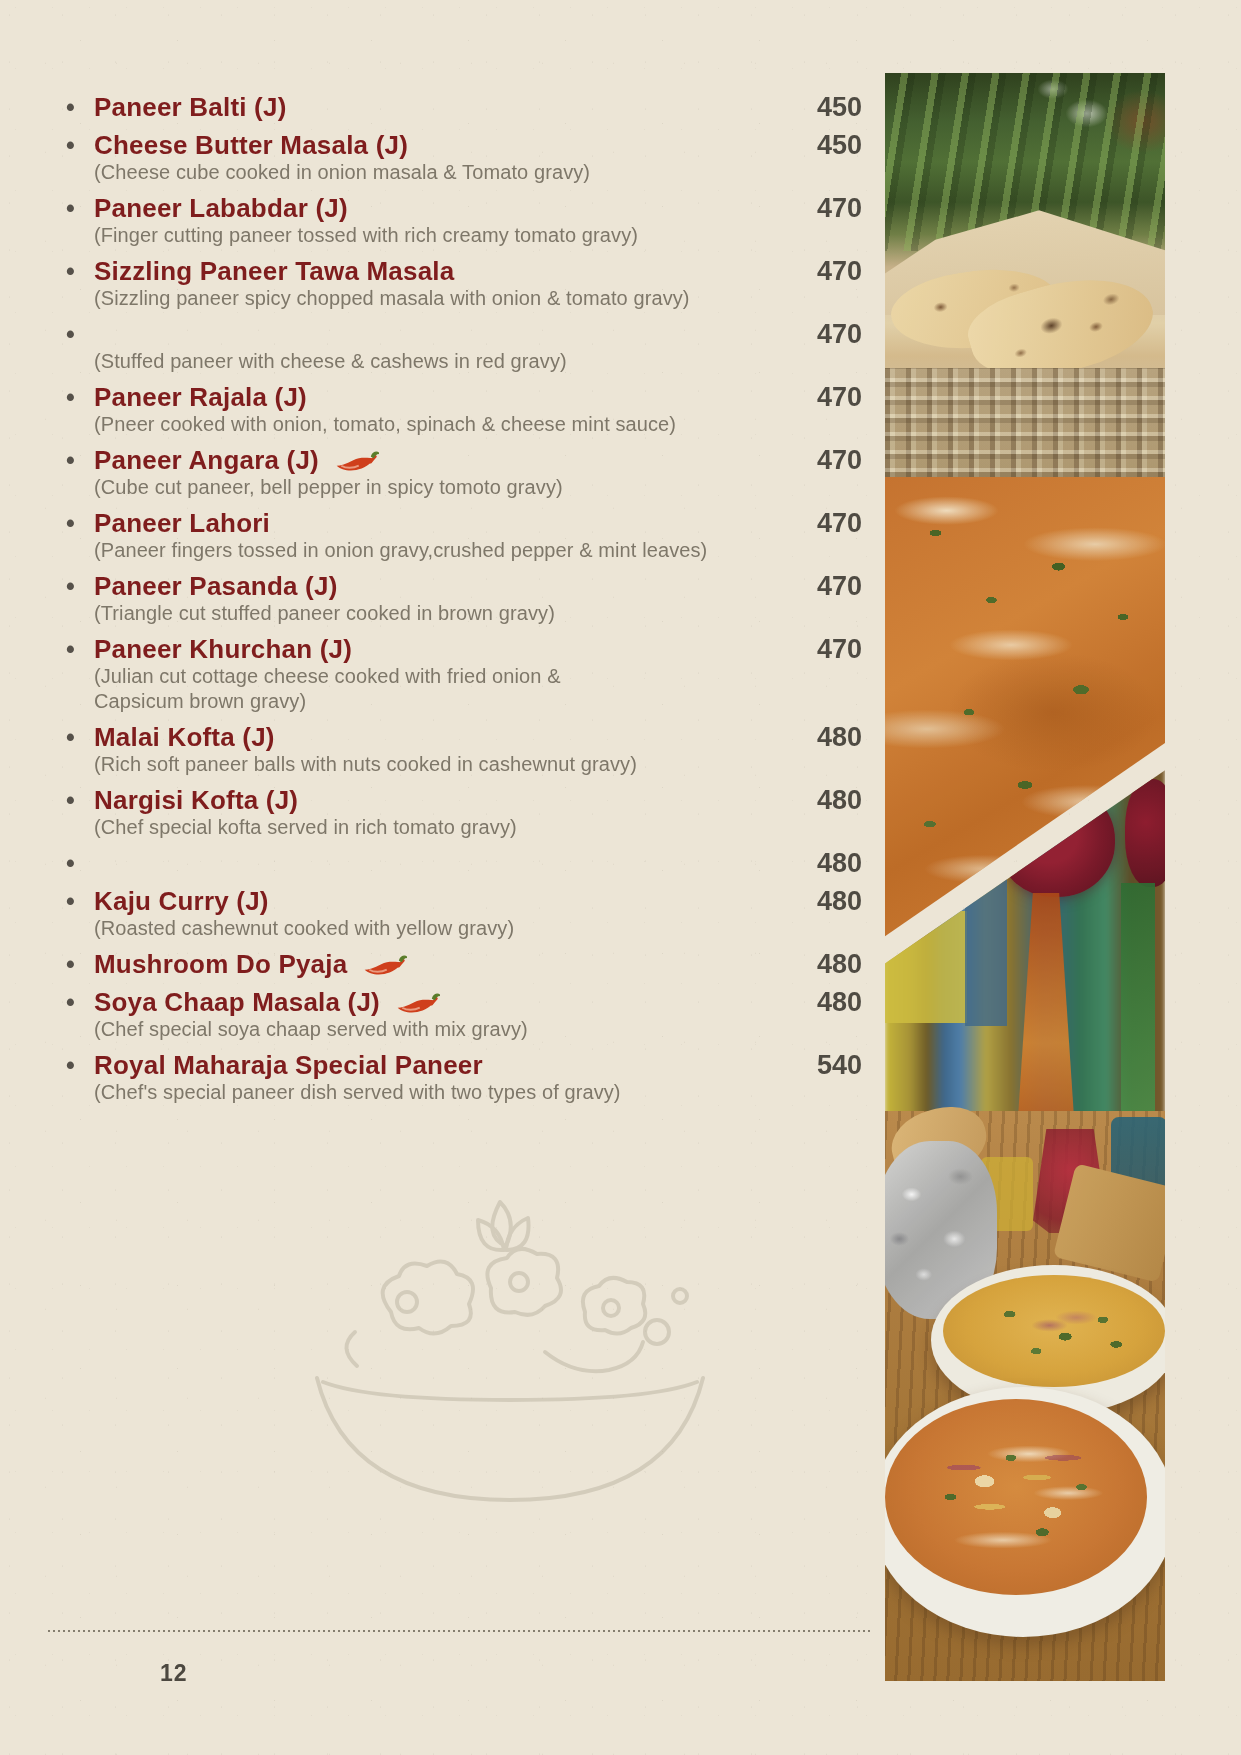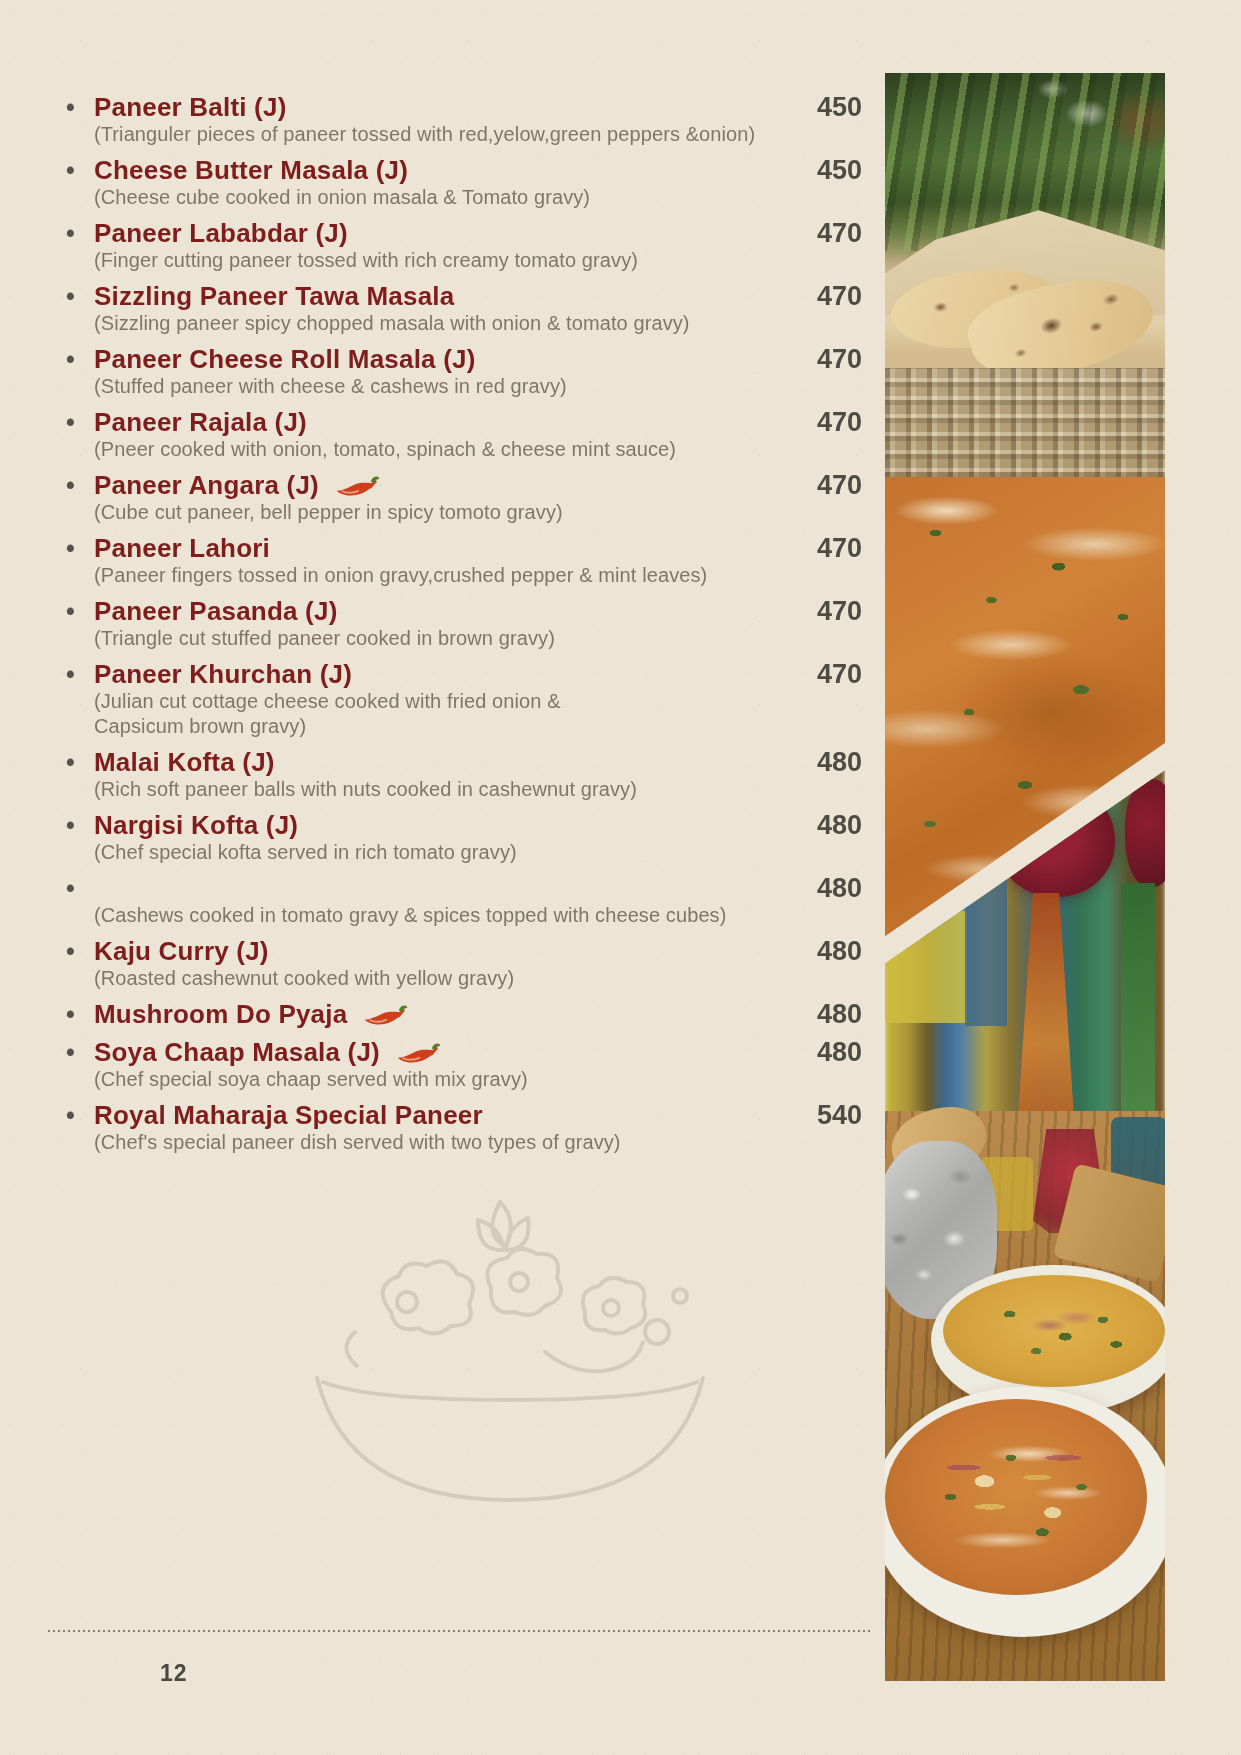--- a/index.html
+++ b/index.html
@@ -134,21 +134,20 @@
 <body>
 
 <div class="menu-list">
   <div class="menu-item">
     <div class="item-row">
       <span class="bullet">•</span>
       <span class="item-name">Paneer Balti (J)</span>
 
       <span class="item-price">450</span>
     </div>
-    <div class="item-desc">(Trianguler pieces of paneer tossed with red,yelow,green peppers &amp;onion)</div>
   </div>
 
   <div class="menu-item">
     <div class="item-row">
       <span class="bullet">•</span>
       <span class="item-name">Cheese Butter Masala (J)</span>
 
       <span class="item-price">450</span>
     </div>
     <div class="item-desc">(Cheese cube cooked in onion masala &amp; Tomato gravy)</div>
@@ -170,21 +169,20 @@
       <span class="item-name">Sizzling  Paneer Tawa Masala</span>
 
       <span class="item-price">470</span>
     </div>
     <div class="item-desc">(Sizzling paneer spicy chopped masala with onion &amp; tomato gravy)</div>
   </div>
 
   <div class="menu-item">
     <div class="item-row">
       <span class="bullet">•</span>
-      <span class="item-name">Paneer Cheese Roll Masala (J)</span>
 
       <span class="item-price">470</span>
     </div>
     <div class="item-desc">(Stuffed paneer with cheese &amp; cashews in red gravy)</div>
   </div>
 
   <div class="menu-item">
     <div class="item-row">
       <span class="bullet">•</span>
       <span class="item-name">Paneer Rajala (J)</span>
@@ -259,21 +257,20 @@
     </div>
     <div class="item-desc">(Chef special kofta served in rich tomato gravy)</div>
   </div>
 
   <div class="menu-item">
     <div class="item-row">
       <span class="bullet">•</span>
 
       <span class="item-price">480</span>
     </div>
-    <div class="item-desc">(Cashews cooked in tomato gravy &amp; spices topped with cheese cubes)</div>
   </div>
 
   <div class="menu-item">
     <div class="item-row">
       <span class="bullet">•</span>
       <span class="item-name">Kaju Curry (J)</span>
 
       <span class="item-price">480</span>
     </div>
     <div class="item-desc">(Roasted cashewnut cooked with yellow gravy)</div>

